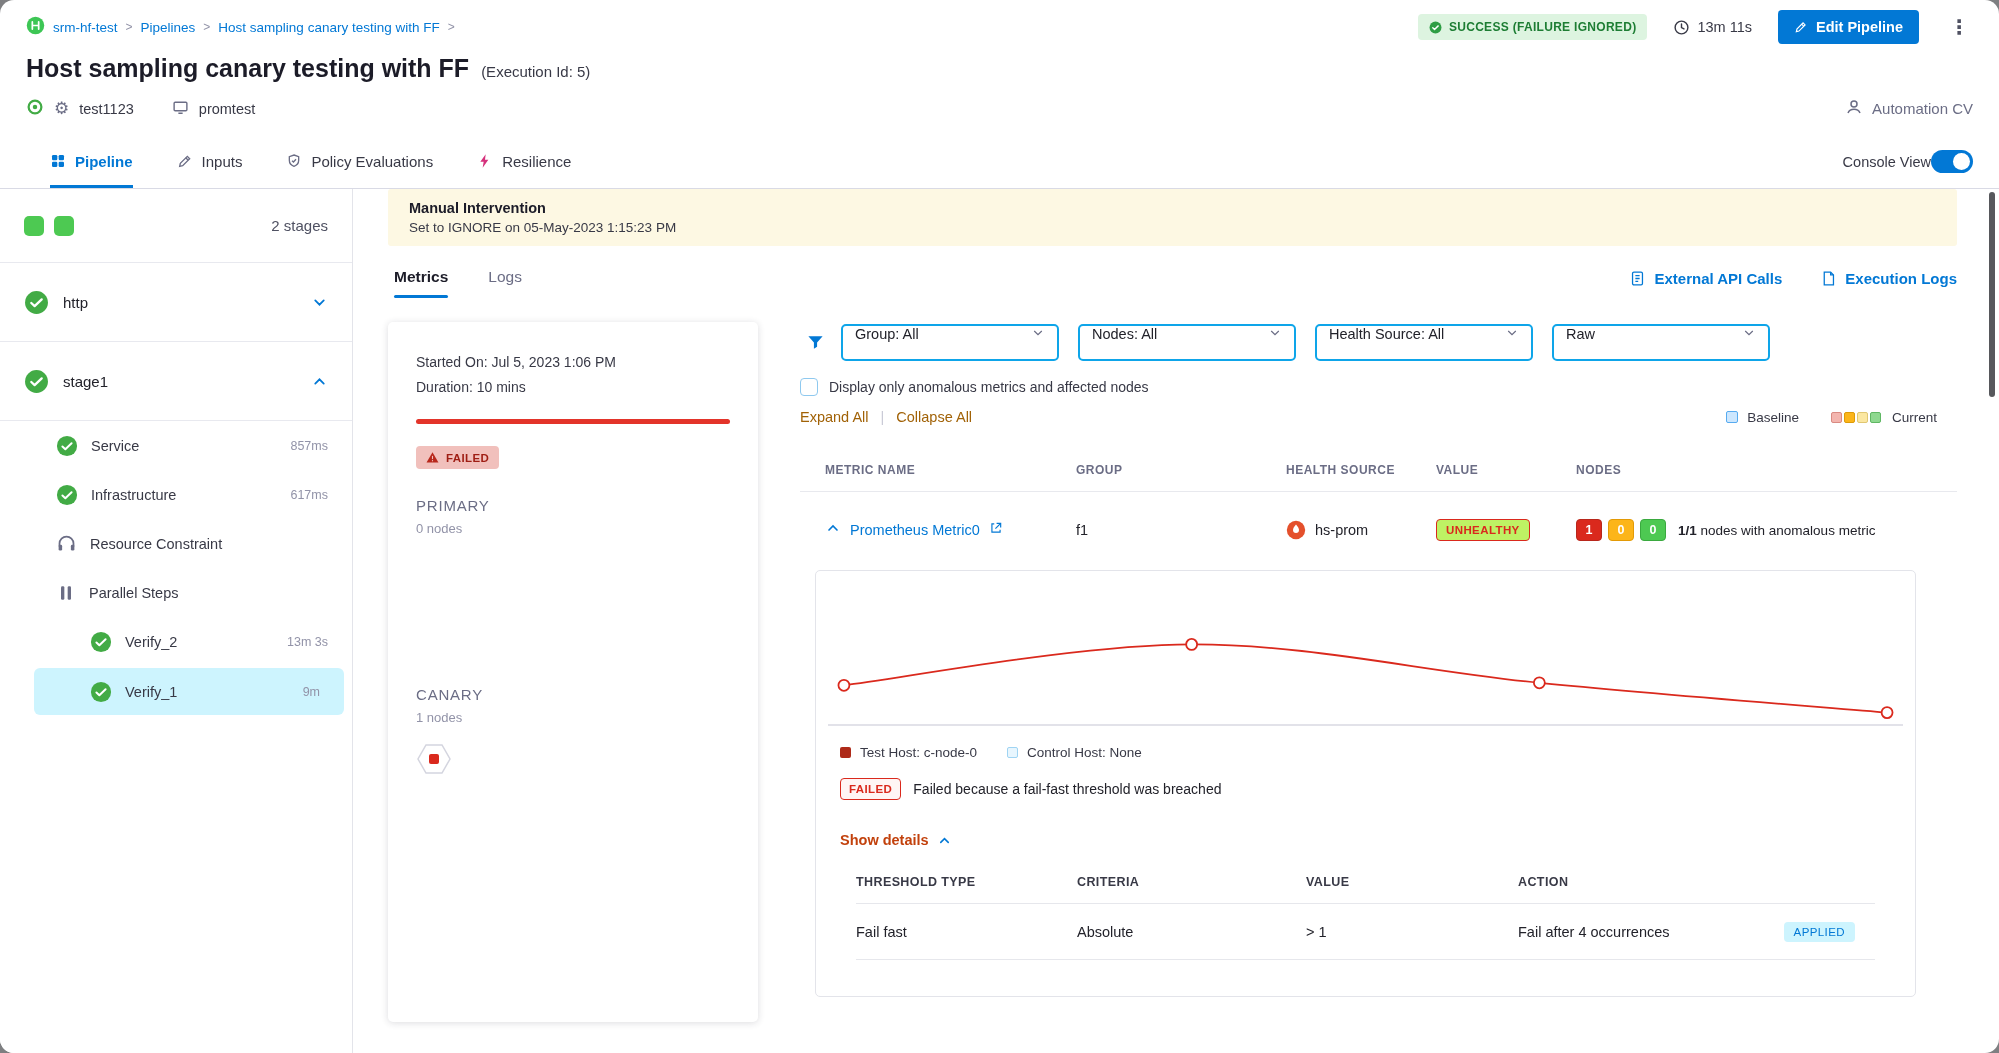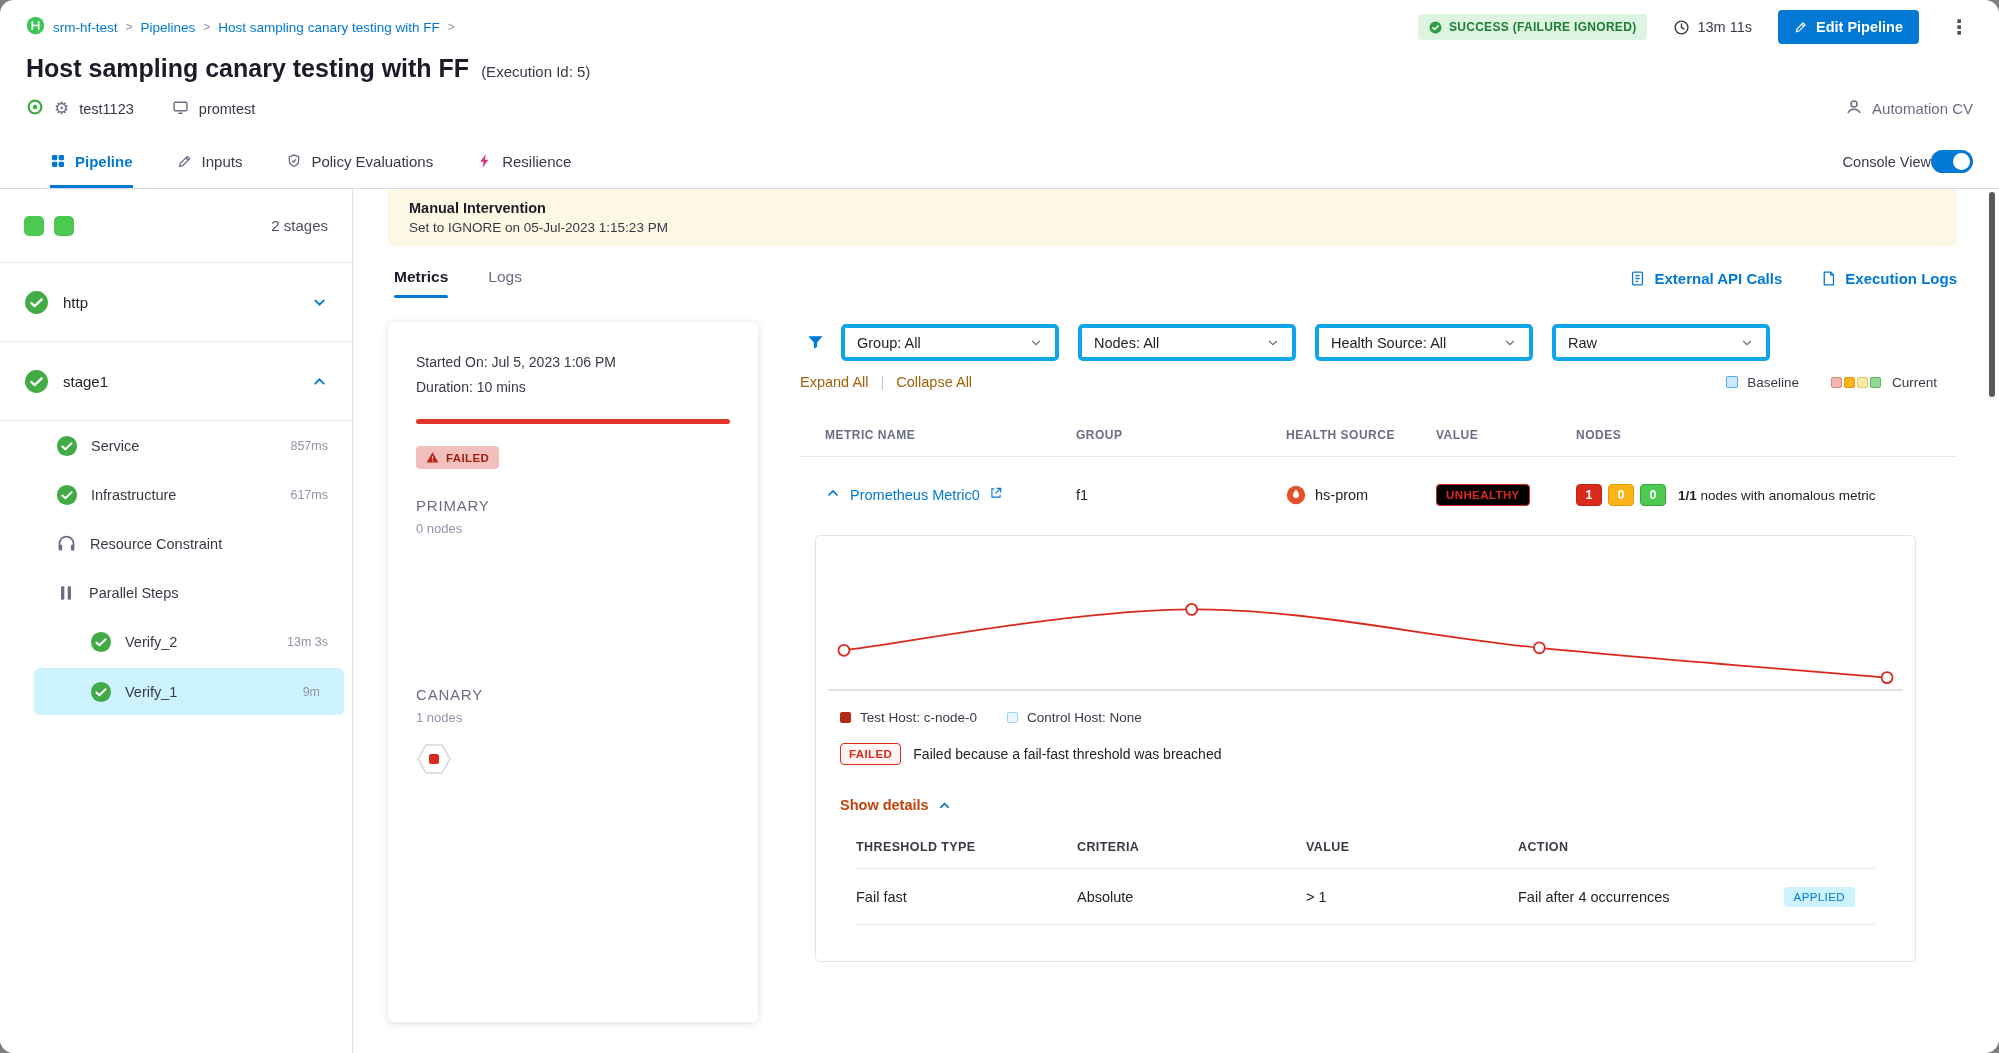--- a/index.html
+++ b/index.html
@@ -82,22 +82,22 @@
                  font-size:11.5px; font-weight:bold; letter-spacing:.4px; padding:5px 10px; border-radius:4px; }
   .group-label { margin-top:28px; font-size:15px; color:#6b6d85; letter-spacing:.8px; }
   .group-nodes { margin-top:7px; font-size:13px; color:#9293a8; }
   .canary-gap { margin-top:150px; }
   .hexwrap { margin-top:18px; }
 
   
   .metrics-panel { flex:1; min-width:0; }
   .filter-row { display:flex; align-items:center; gap:19px; margin-top:2px; padding-left:6px; }
   .funnel { display:inline-flex; margin-right:-3px; }
-  .dropdown { width:218px; height:37px; border:4px solid #0ea5e9; border-radius:5px; background:#fff; display:flex;
-              align-items:center; padding:0 12px; font-size:14.5px; color:#22222a; cursor:pointer; }
+  .dropdown { width:218px; height:37px; border:2px solid #0ea5e9; border-radius:5px; background:#fff; display:flex;
+              padding:0 12px; font-size:14.5px; color:#22222a; cursor:pointer; }
   .dropdown .dchev { margin-left:auto; display:inline-flex; }
   .check-row { display:flex; align-items:center; gap:11px; margin-top:17px; font-size:14px; color:#383946; }
   .checkbox { width:18px; height:18px; border:1.5px solid #8fc9ef; border-radius:4px; background:#fff; cursor:pointer; flex:0 0 18px; }
   .expand-row { display:flex; align-items:center; margin-top:13px; font-size:14.5px; }
   .xlink { color:#a16207; cursor:pointer; }
   .vline { color:#c9cad6; margin:0 12px; }
   .legend { margin-left:auto; display:flex; align-items:center; gap:9px; font-size:13.5px; color:#383946; padding-right:20px; }
   .lg-sq { width:12px; height:12px; border-radius:2px; display:inline-block; }
   .lg-baseline { background:#cde7fe; border:1px solid #57abf0; }
   .lg-cur { width:11px; height:11px; border-radius:2px; display:inline-block; margin-right:2px; }
@@ -105,21 +105,21 @@
 
   .mtable-head { display:grid; grid-template-columns:251px 210px 150px 140px 1fr; padding-left:25px; margin-top:38px;
                  font-size:12px; font-weight:bold; color:#6b6d85; letter-spacing:.5px; }
   .mtable-divider { border-top:1px solid #e8e9ee; margin-top:14px; }
   .metric-row { display:grid; grid-template-columns:251px 210px 150px 140px 1fr; padding-left:25px; align-items:center; height:76px; }
   .mname { display:flex; align-items:center; gap:9px; }
   .mname a { color:#0278d5; font-size:14.5px; text-decoration:none; cursor:pointer; white-space:nowrap; }
   .mgroup { font-size:14.5px; color:#22222a; }
   .mhealth { display:flex; align-items:center; gap:9px; font-size:14.5px; color:#22222a; }
   .risk-pill { display:inline-block; border:1px solid #da291d; color:#da291d; font-size:11.5px; font-weight:bold;
-               letter-spacing:.4px; padding:4px 9px; border-radius:4px; background:#000000; }
+               letter-spacing:.4px; padding:4px 9px; border-radius:4px; background:#bef264; }
   .nodes-cell { display:flex; align-items:center; gap:6px; }
   .nbadge { width:26px; height:22px; border-radius:4px; color:#fff; font-size:12.5px; font-weight:bold;
             display:inline-flex; align-items:center; justify-content:center; }
   .nb-red { background:#da291d; border:1px solid #b8271b; }
   .nb-orange { background:#fcb519; border:1px solid #e39a06; }
   .nb-green { background:#4dc952; border:1px solid #3aa93f; }
   .nodes-txt { font-size:13.5px; color:#22222a; margin-left:6px; }
   .nodes-txt b { font-weight:bold; }
 
   
@@ -354,21 +354,21 @@
           </svg>
         <span class="label">Verify_1</span>
         <span class="dur">9m</span>
       </div>
     </aside>
 
     <main class="main">
 
       <div class="banner">
         <div class="banner-title">Manual Intervention</div>
-        <div class="banner-msg">Set to IGNORE on 05-Jul-2023 1:15:23 PM</div>
+        <div class="banner-msg">Set to IGNORE on 05-May-2023 1:15:23 PM</div>
       </div>
 
       <div class="panel-tabs">
         <span class="ptab active">Metrics</span>
         <span class="ptab">Logs</span>
         <div class="ptab-links">
           <a class="plink">
             <svg width="17" height="17" viewBox="0 0 24 24" fill="none" stroke="#0278d5" stroke-width="1.8">
                 <rect x="5" y="3" width="14" height="18" rx="2"></rect>
                 <path d="M9 8h6M9 12h6M9 16h4"></path>
@@ -448,20 +448,24 @@
             <div class="dropdown">
               <span>Raw</span>
               <span class="dchev">
                 <svg width="14" height="14" viewBox="0 0 24 24" fill="none" stroke="#6b6d85" stroke-width="2" stroke-linecap="round">
                     <path d="M6 9l6 6 6-6"></path>
                   </svg>
               </span>
             </div>
           </div>
 
+          <div class="check-row">
+            <span class="checkbox"></span>
+            <span>Display only anomalous metrics and affected nodes</span>
+          </div>
 
           <div class="expand-row">
             <span class="xlink">Expand All</span>
             <span class="vline">|</span>
             <span class="xlink">Collapse All</span>
             <div class="legend">
               <span class="lg-sq lg-baseline"></span>
               <span>Baseline</span>
               <span class="lg-gap"></span>
               <span style="display:inline-flex;">

